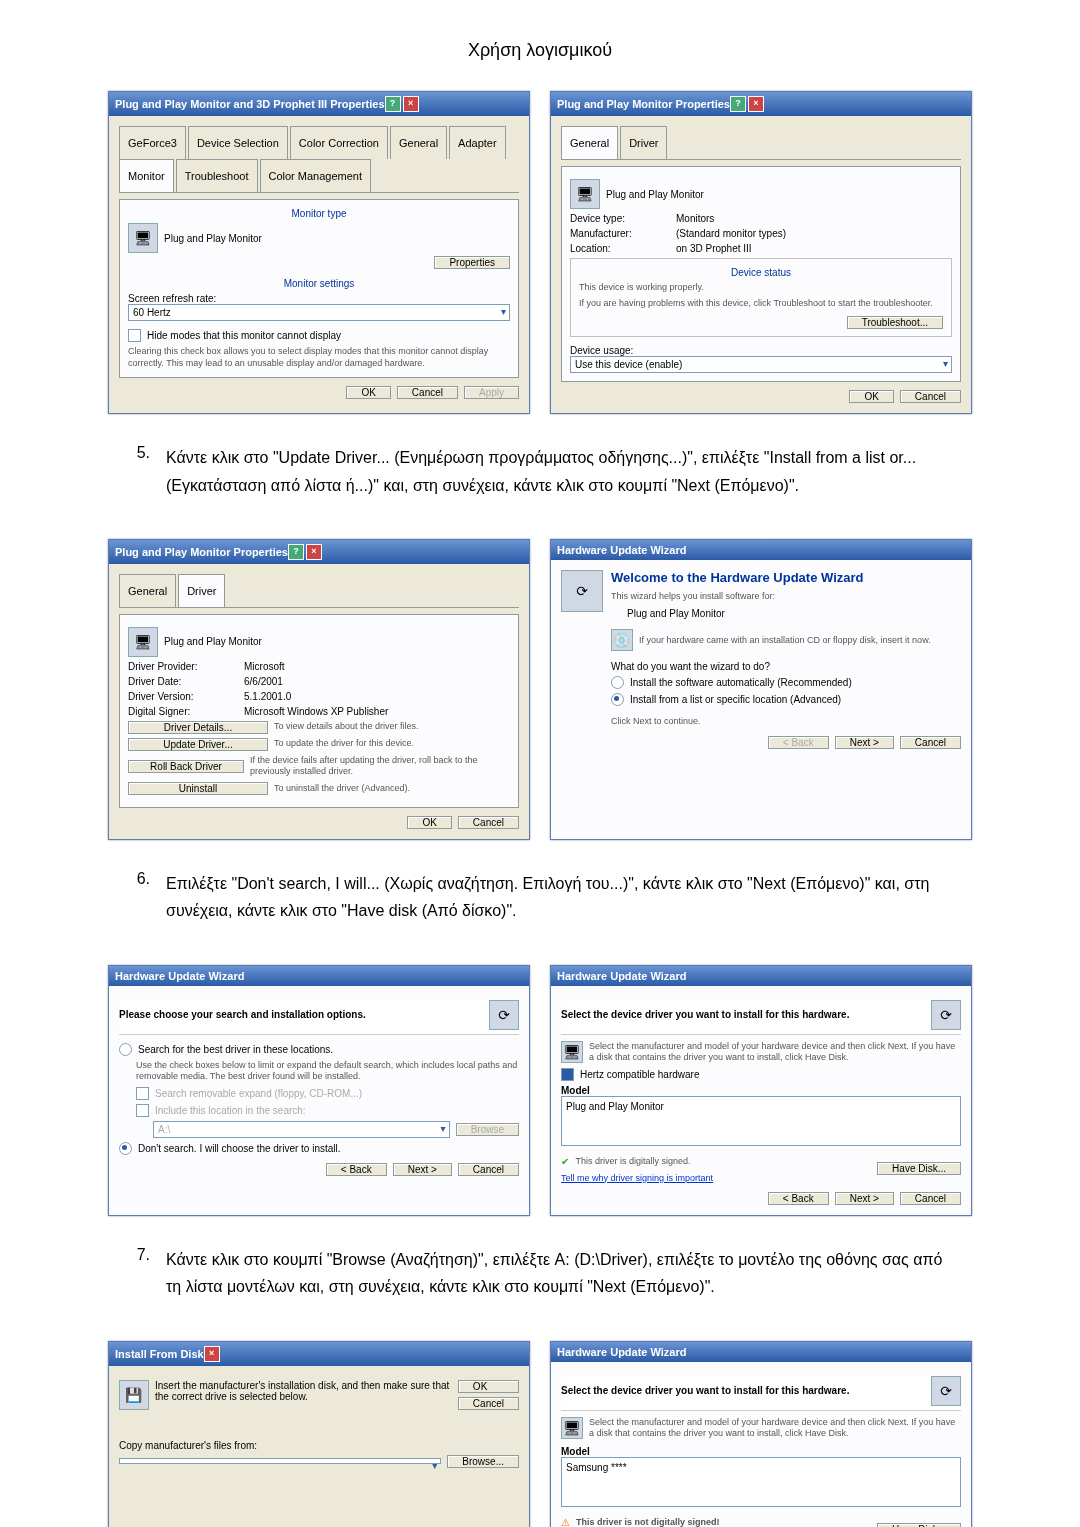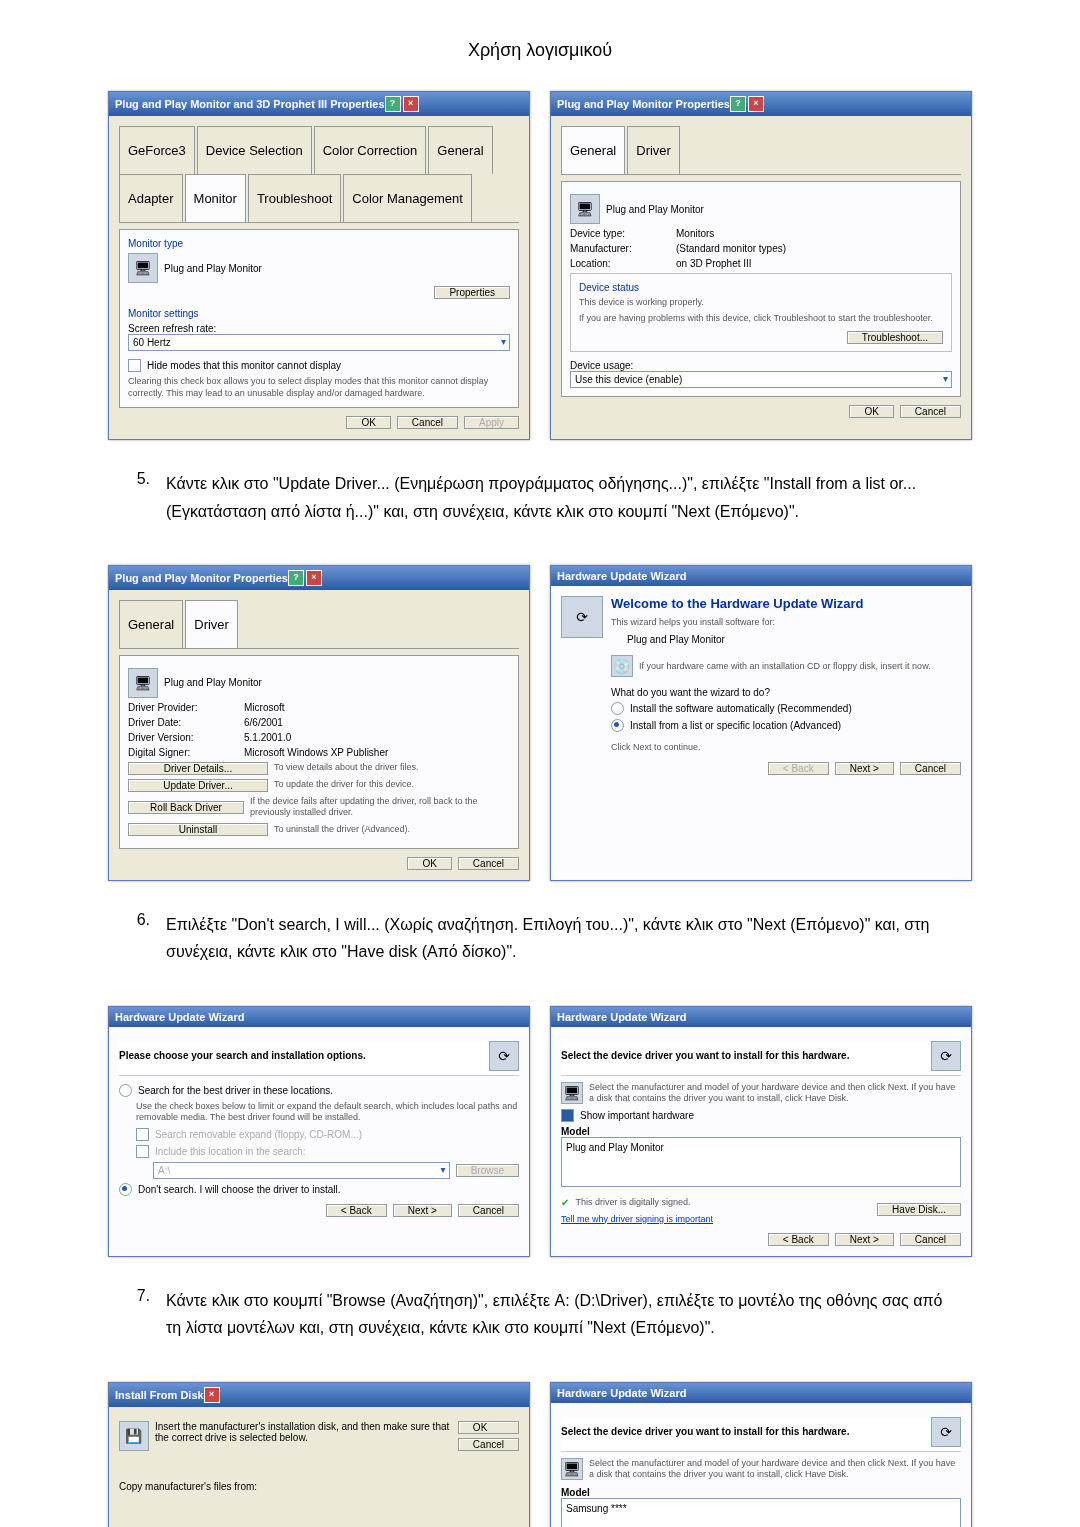--- a/index.html
+++ b/index.html
@@ -49,39 +49,39 @@
     padding: 10px;
   }
   .tabs {
     display: flex;
     gap: 0;
     border-bottom: 1px solid #919b9c;
     margin-bottom: 6px;
     flex-wrap: wrap;
   }
   .tab {
-    padding: 16px 8px;
+    padding: 10px 8px;
     border: 1px solid #919b9c;
     border-bottom: none;
     background: #ece9d8;
-    font-size: 13px;
+    font-size: 11px;
     margin-right: 2px;
   }
   .tab.active { background:#fcfcfe; }
   .panel {
     background: #fcfcfe;
     border: 1px solid #919b9c;
     padding: 8px;
   }
   .fieldset {
     border: 1px solid #c0c0c0;
     padding: 8px;
     margin-bottom: 8px;
   }
-  .legend { font-size: 10px; color:#003399; margin-bottom:4px; }
+  .legend { font-size: 10px; color:#003399; margin-bottom:4px;text-align:center; }
   .line { display:flex; align-items:center; gap:6px; margin:4px 0; }
   .label { color:#000; font-size:10px; }
   .btn {
     background: #ece9d8;
     border: 1px solid #919b9c;
     padding: 0 14px;
     font-size: 10px;
     box-shadow: 1px 1px 0 #fff inset;
   }
   .btn-row { display:flex; justify-content:flex-end; gap:6px; margin-top:8px; }
@@ -365,21 +365,21 @@
         <div class="line" style="justify-content:space-between;background:#fff;border-bottom:1px solid #ccc;padding-bottom:4px">
           <b>Select the device driver you want to install for this hardware.</b>
           <span class="icon16">⟳</span>
         </div>
         <div class="line" style="margin-top:6px">
           <span class="icon16" style="width:20px;height:20px">🖥</span>
           <span class="minitext">Select the manufacturer and model of your hardware device and then click Next. If you have a disk that contains the driver you want to install, click Have Disk.</span>
         </div>
         <div class="line">
             <div class="chk" style="background:#2b5aa5"></div>
-            <span class="label">Show important hardware</span>
+            <span class="label">Hertz compatible hardware</span>
           </div>
         <div class="label" style="font-weight:bold">Model</div>
         <div class="listbox">
           <div>Plug and Play Monitor</div>
         </div>
         <div class="line" style="justify-content:space-between;margin-top:6px">
           <div>
             <div class="line">
                 <span style="color:#2a2">✔</span>
                 <span class="minitext">This driver is digitally signed.</span>
@@ -414,20 +414,24 @@
       <div class="win-body">
         <div class="line" style="align-items:flex-start">
           <span class="icon16">💾</span>
           <span class="label" style="flex:1">Insert the manufacturer's installation disk, and then make sure that the correct drive is selected below.</span>
           <div style="display:flex;flex-direction:column;gap:4px">
             <span class="btn">OK</span>
             <span class="btn">Cancel</span>
           </div>
         </div>
         <div class="label" style="margin-top:30px">Copy manufacturer's files from:</div>
+        <div class="line">
+          <span class="dropdown"></span>
+          <span class="btn">Browse...</span>
+        </div>
       </div>
     </div>
 
     <div class="win" style="background:#fcfcfe">
       <div class="win-title">
         <span>Hardware Update Wizard</span>
       </div>
       <div class="win-body">
         <div class="line" style="justify-content:space-between;background:#fff;border-bottom:1px solid #ccc;padding-bottom:4px">
           <b>Select the device driver you want to install for this hardware.</b>

